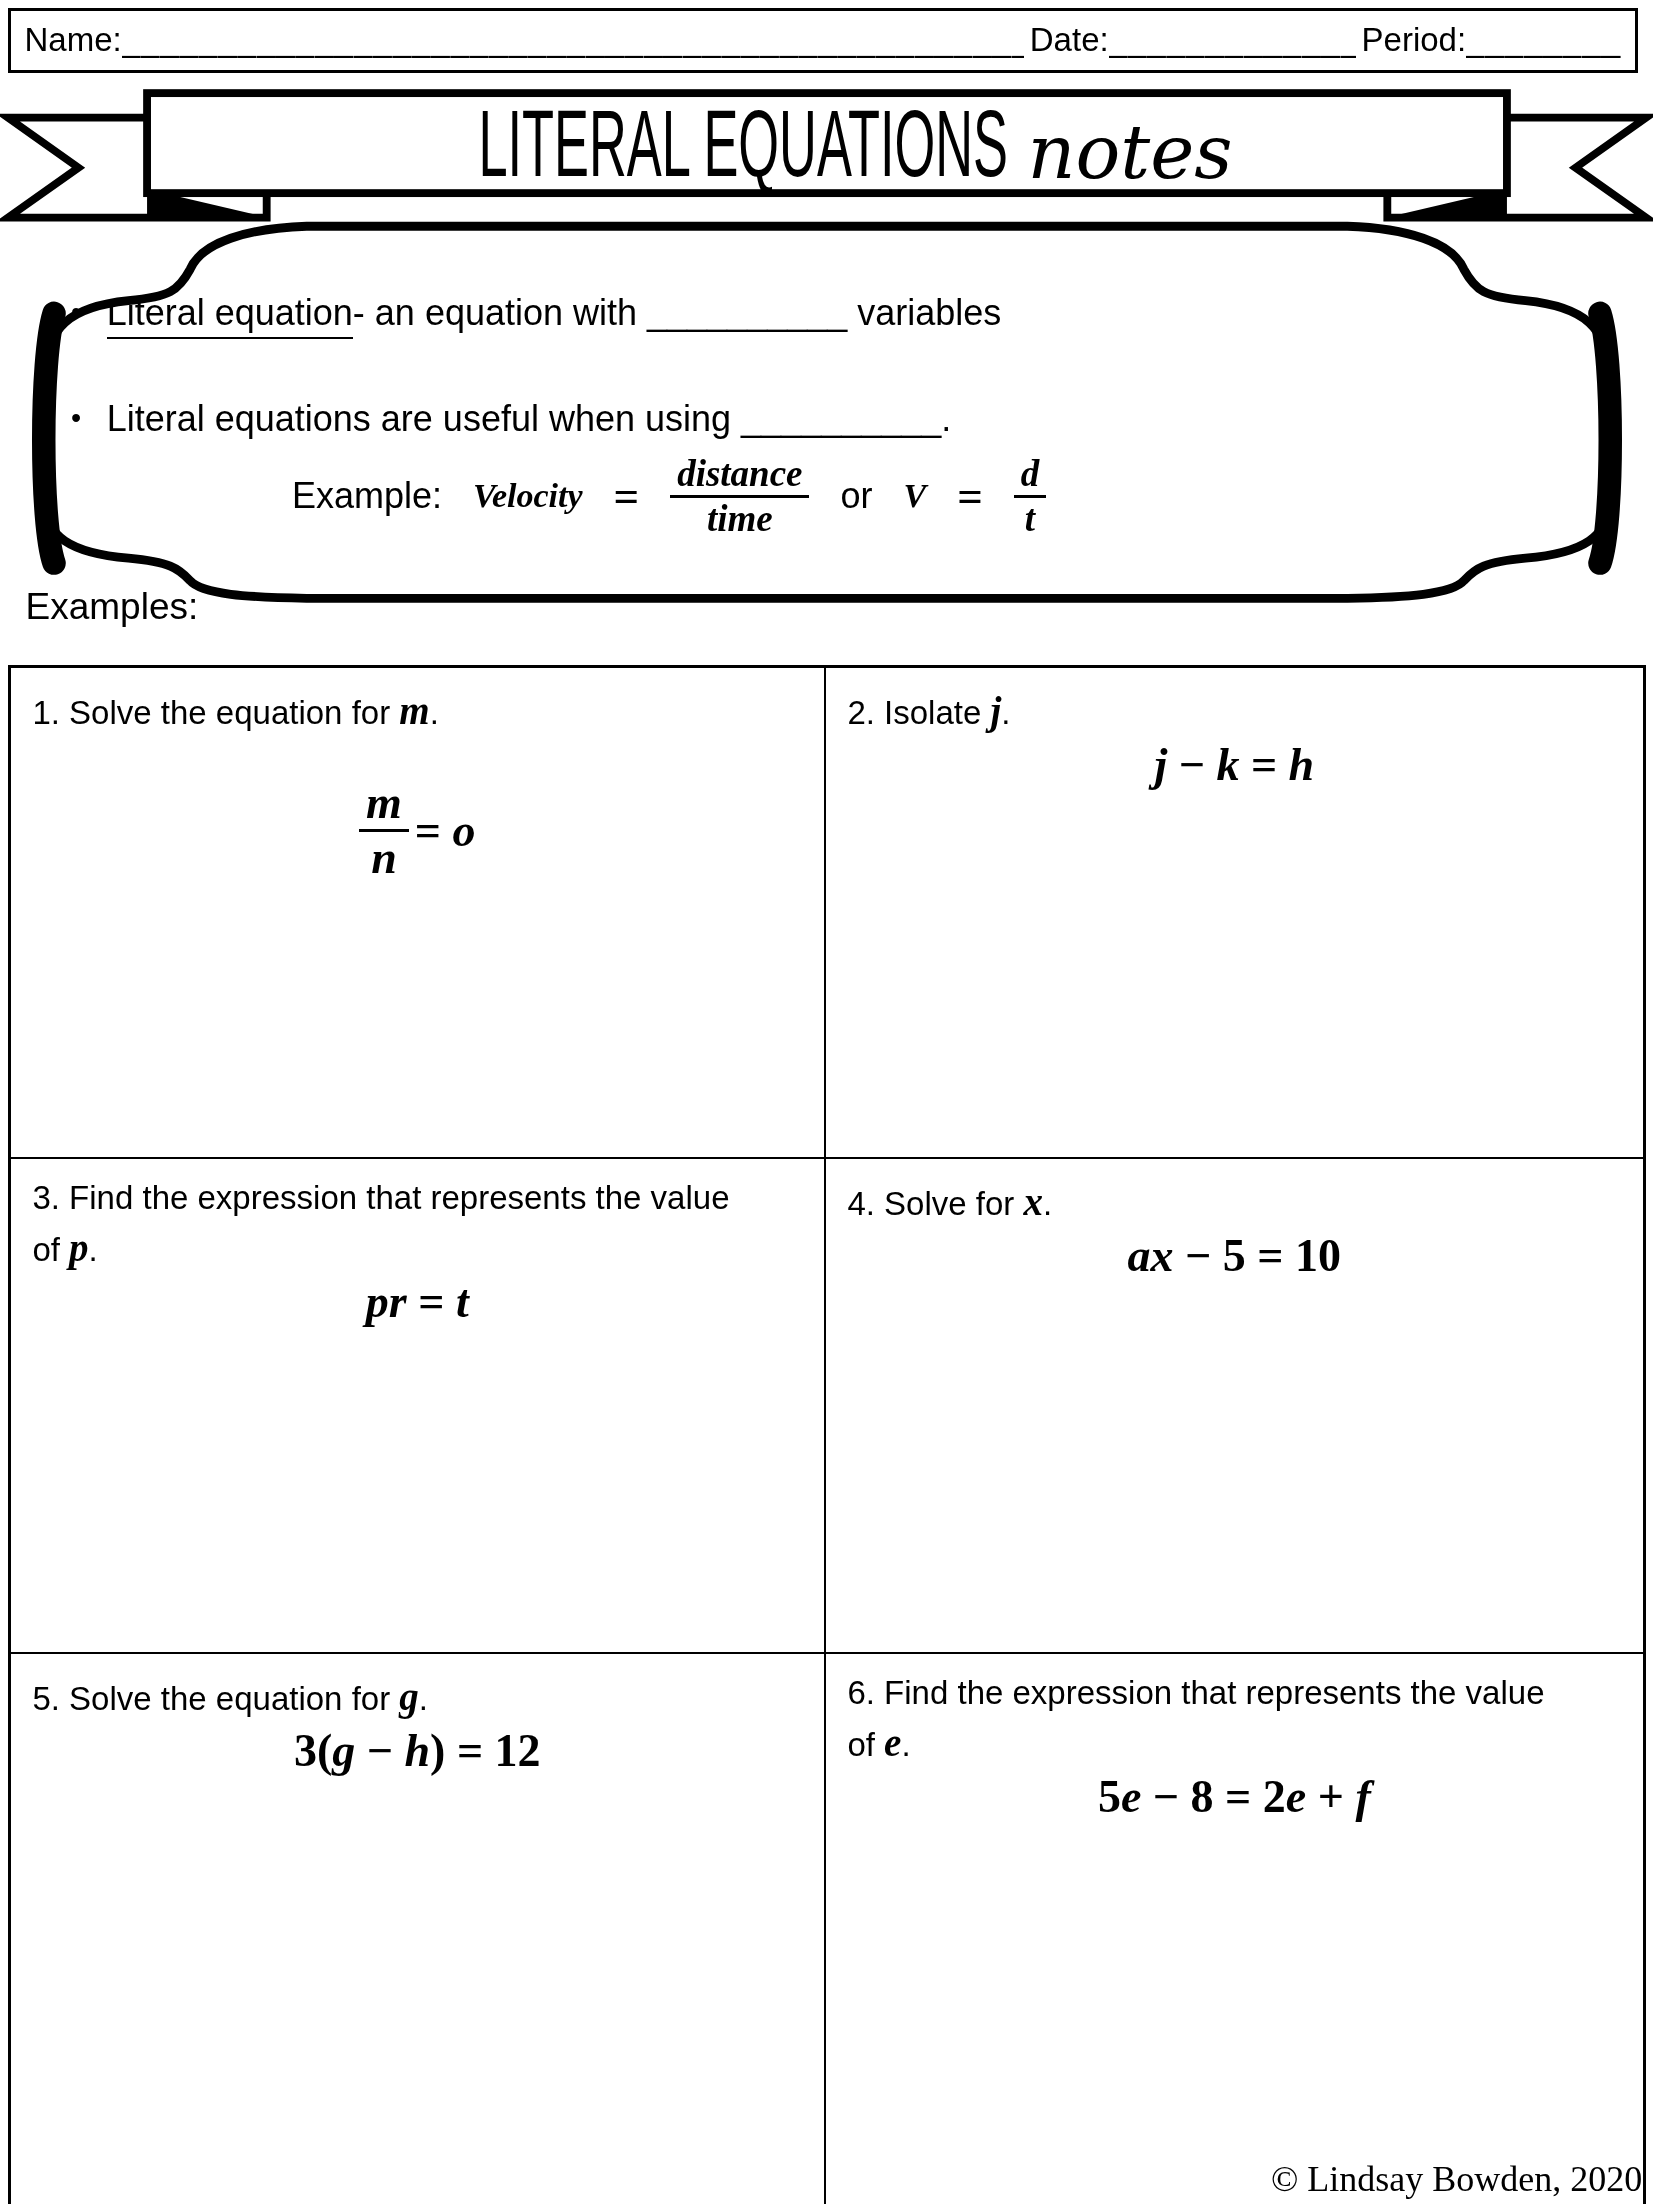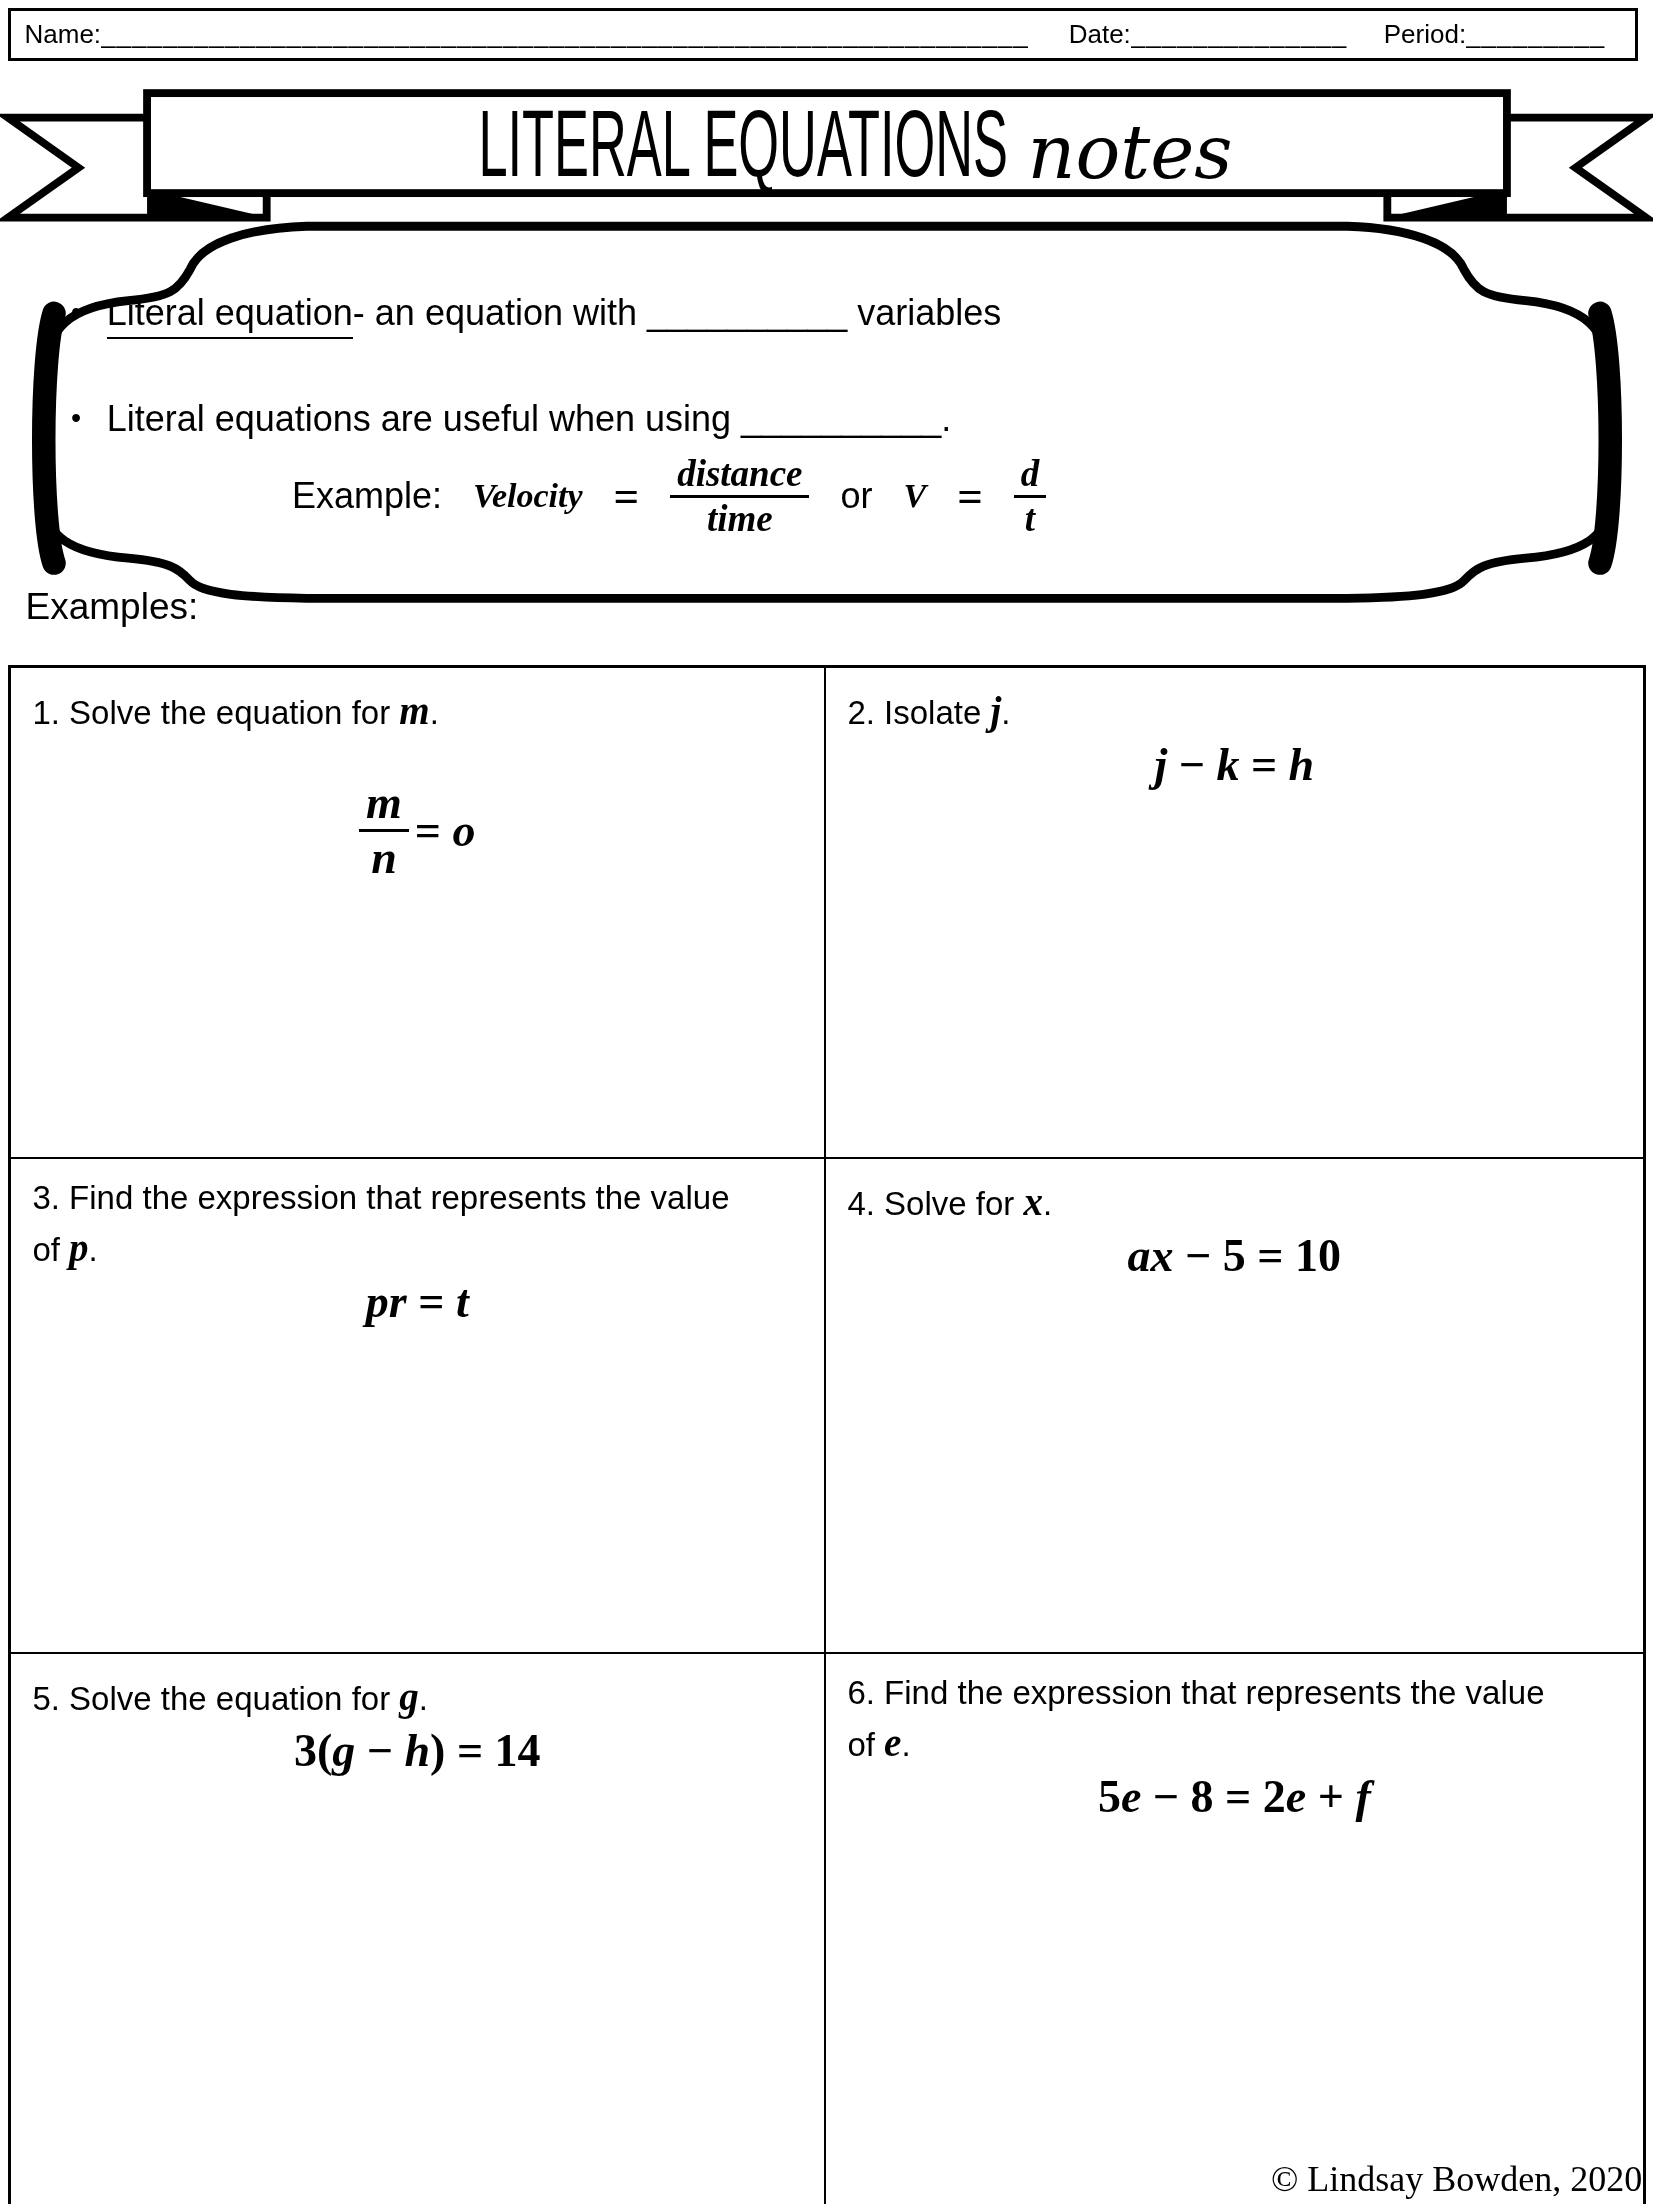--- a/index.html
+++ b/index.html
@@ -1,22 +1,22 @@
 <!DOCTYPE html>
 <html><head>
 <meta charset="utf-8">
 <style>
   html,body{margin:0;padding:0;background:#fff;}
   .page{position:relative;width:1654px;height:2204px;background:#fff;overflow:hidden;
         font-family:"Liberation Sans",sans-serif;color:#000;}
 
   
-  .header-box{position:absolute;left:7.8px;top:7.8px;width:1630px;height:53px;
+  .header-box{position:absolute;left:7.8px;top:7.8px;width:1630px;height:65px;
     border:3.9px solid #000;box-sizing:border-box;display:flex;align-items:center;
-    padding:0 13.7px;font-size:26px;}
+    padding:0 13.7px;font-size:33px;}
   .hline{white-space:nowrap;overflow:hidden;letter-spacing:1px;}
   .hname{flex:1 1 auto;min-width:0;}
   .hdate{width:247px;flex:0 0 auto;}
   .hperiod{width:155px;flex:0 0 auto;}
   .hlabel{white-space:nowrap;padding-left:5.9px;}
 
   
   .banner-svg{position:absolute;left:0;top:88px;}
   .svg-title{font-family:"Liberation Sans",sans-serif;font-size:96px;fill:#000;}
   .svg-script{font-family:"DejaVu Serif",serif;font-style:italic;font-size:76px;fill:#000;}
@@ -163,21 +163,21 @@
         <span>Solve for </span><span class="pvar">x</span><span>.</span>
       </div>
       <div class="eq"><span class="eq-v">ax</span><span class="eq-o"> − 5 = 10</span></div>
     </div>
 
     <div class="cell bR">
       <div class="prompt">
         <span>5.</span>
         <span>Solve the equation for </span><span class="pvar">g</span><span>.</span>
       </div>
-      <div class="eq"><span class="eq-o">3(</span><span class="eq-v">g</span><span class="eq-o"> − </span><span class="eq-v">h</span><span class="eq-o">) = 14</span></div>
+      <div class="eq"><span class="eq-o">3(</span><span class="eq-v">g</span><span class="eq-o"> − </span><span class="eq-v">h</span><span class="eq-o">) = 12</span></div>
     </div>
 
     <div class="cell">
       <div class="prompt">
         <span>6.</span>
         <span>Find the expression that represents the value of </span><span class="pvar">e</span><span>.</span>
       </div>
       <div class="eq"><span class="eq-o">5</span><span class="eq-v">e</span><span class="eq-o"> − 8 = 2</span><span class="eq-v">e</span><span class="eq-o"> + </span><span class="eq-v">f</span></div>
     </div>
 

